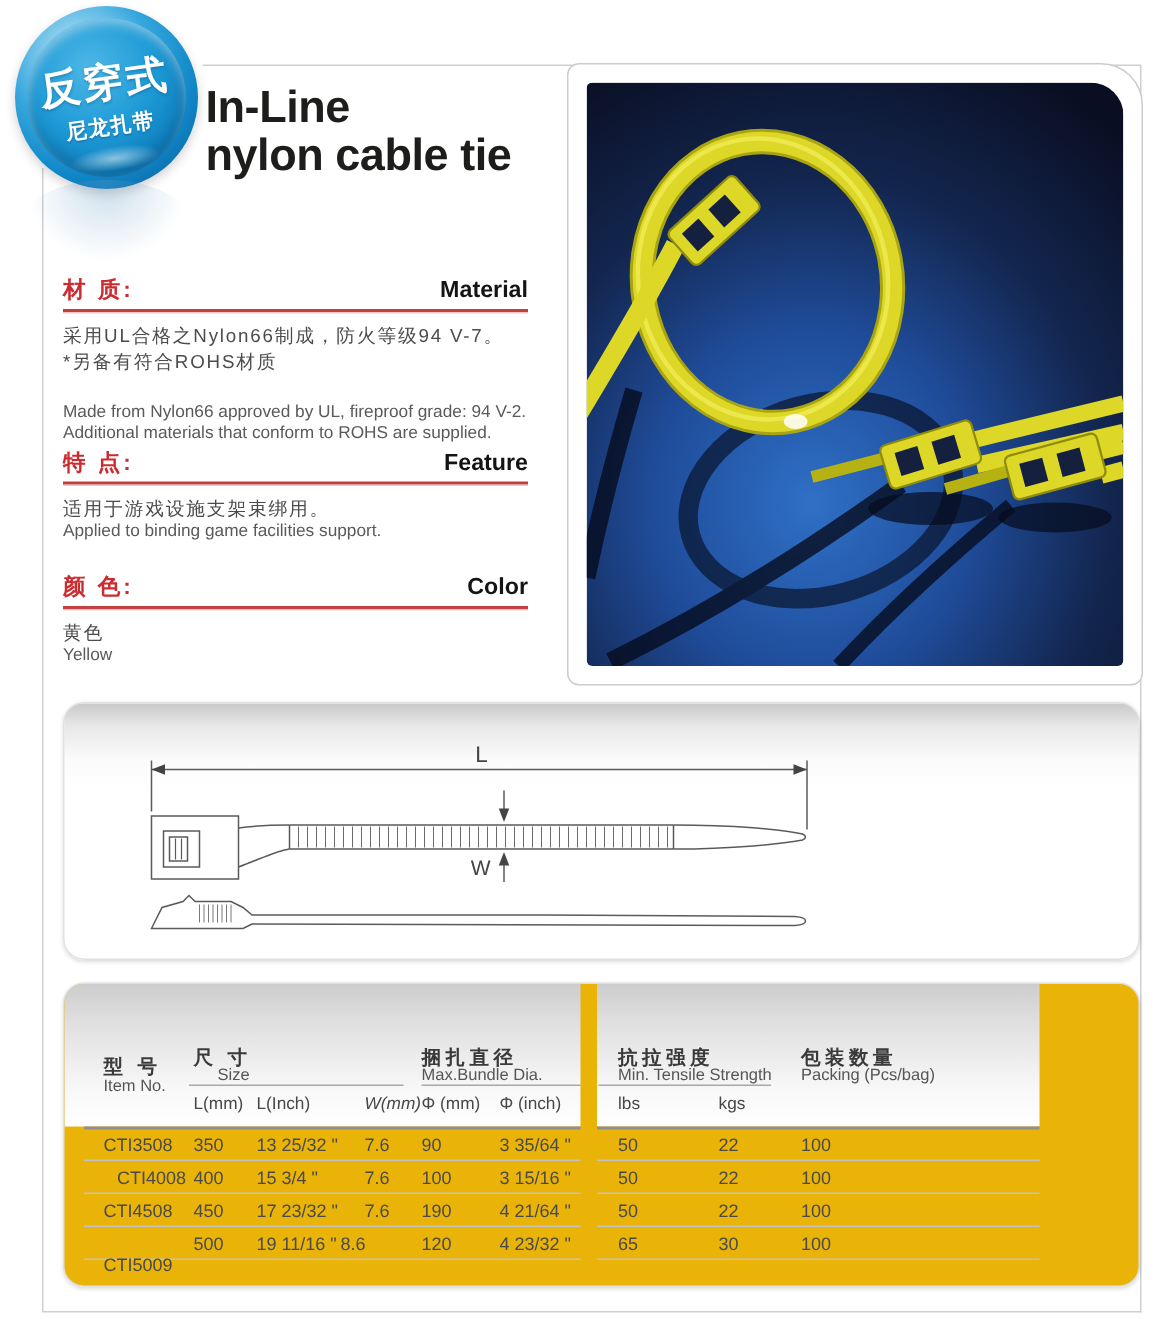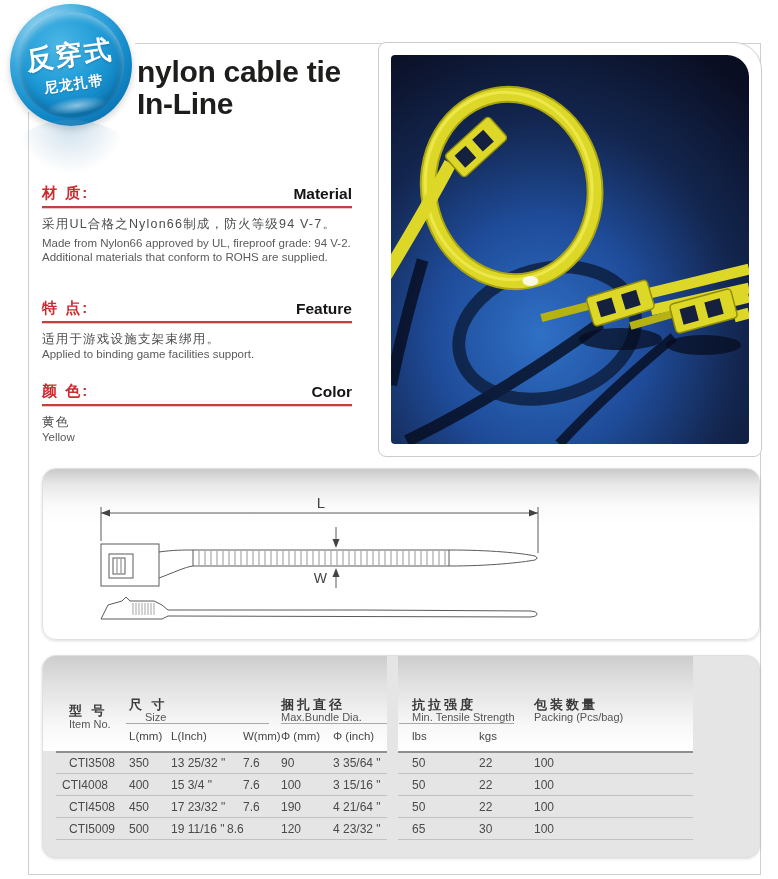--- a/index.html
+++ b/index.html
@@ -45,21 +45,21 @@
   .photo-card{position:absolute;left:378px;top:42px;width:384px;height:415px;box-sizing:border-box;
     background:#fff;border:1px solid #ccc;border-radius:8px 28px 8px 8px;padding:12px;}
   .photo-clip{width:100%;height:100%;border-radius:4px 22px 4px 4px;overflow:hidden;}
   .photo-clip svg{display:block;width:100%;height:100%;}
 
   
   .card{position:absolute;background:#fff;border:1px solid #e0e0e0;border-radius:14px;
     box-shadow:0 1px 3px rgba(0,0,0,.14);box-sizing:border-box;overflow:hidden;}
   .draw-card{left:42px;top:468px;width:718px;height:172px;
     background:linear-gradient(180deg,#c9c9c9 0%,#e8e8e8 9%,#fbfbfb 22%,#ffffff 34%);}
-  .table-card{left:42px;top:655px;width:718px;height:203px;background:#e5e5e5;}
+  .table-card{left:42px;top:655px;width:718px;height:203px;background:#eab308;}
   .hgrad{position:absolute;top:0;height:95px;background:linear-gradient(180deg,#cdcdcd 0%,#e0e0e0 28%,#f8f8f8 74%,#fff 100%);}
   .hgrad.gl{left:0;width:344px;}
   .hgrad.gr{left:355px;width:295px;}
 
   
   .tbl{position:absolute;left:13px;top:0;width:692px;height:203px;}
   .tbl span{position:absolute;white-space:nowrap;}
   .hz{font-size:13px;color:#3a3a3a;font-weight:bold;letter-spacing:3px;}
   .he{font-size:11px;color:#555;}
   .hs{font-size:11.5px;color:#474747;}
@@ -80,32 +80,33 @@
 
   <div class="badge">
     <div class="badge-inner">
       <div class="badge-l1">反穿式</div>
       <div class="badge-l2">尼龙扎带</div>
     </div>
   </div>
   <div class="badge-refl"></div>
 
   <div class="title">
+    <div>In-Line</div>
     <div>nylon cable tie</div>
-    <div>In-Line</div>
   </div>
 
   <div class="sec" style="top:184px;">
     <div class="sec-head">
       <span class="sec-zh">材 质:</span>
       <span class="sec-en">Material</span>
     </div>
     <div class="body-pad">
       <div class="zh-line">采用UL合格之Nylon66制成，防火等级94 V-7。</div>
-      <div class="en-line" style="margin-top:4px;">Made from Nylon66 approved by UL, fireproof grade: 94 V-2.</div>
+      <div class="zh-line">*另备有符合ROHS材质</div>
+      <div class="en-line" style="margin-top:19px;">Made from Nylon66 approved by UL, fireproof grade: 94 V-2.</div>
       <div class="en-line">Additional materials that conform to ROHS are supplied.</div>
     </div>
   </div>
 
   <div class="sec" style="top:299px;">
     <div class="sec-head">
       <span class="sec-zh">特 点:</span>
       <span class="sec-en">Feature</span>
     </div>
     <div class="body-pad">
@@ -252,21 +253,21 @@
 
       <span class="hz" style="left:356px;top:40px;">抗拉强度</span>
       <span class="he" style="left:356px;top:55px;">Min. Tensile Strength</span>
       <div class="uline" style="left:343px;top:67px;width:115px;"></div>
 
       <span class="hz" style="left:478px;top:40px;">包装数量</span>
       <span class="he" style="left:478px;top:55px;">Packing (Pcs/bag)</span>
 
       <span class="hs" style="left:73px;top:74px;">L(mm)</span>
       <span class="hs" style="left:115px;top:74px;">L(Inch)</span>
-      <span class="hs" style="left:187px;top:74px;">W(mm)</span>
+      <span class="hs" style="left:187px;top:74px;font-style:italic;">W(mm)</span>
       <span class="hs" style="left:225px;top:74px;">Φ (mm)</span>
       <span class="hs" style="left:277px;top:74px;">Φ (inch)</span>
       <span class="hs" style="left:356px;top:74px;">lbs</span>
       <span class="hs" style="left:423px;top:74px;">kgs</span>
 
       <div class="thick" style="left:0;top:95px;width:331px;"></div>
       <div class="thick" style="left:342px;top:95px;width:295px;"></div>
 
       <div class="rline" style="left:0;top:117px;width:331px;"></div>
       <div class="rline" style="left:342px;top:117px;width:295px;"></div>
@@ -280,41 +281,41 @@
       <span class="cell" style="left:13px;top:100px;">CTI3508</span>
       <span class="cell" style="left:73px;top:100px;">350</span>
       <span class="cell" style="left:115px;top:100px;">13 25/32 "</span>
       <span class="cell" style="left:187px;top:100px;">7.6</span>
       <span class="cell" style="left:225px;top:100px;">90</span>
       <span class="cell" style="left:277px;top:100px;">3 35/64 "</span>
       <span class="cell" style="left:356px;top:100px;">50</span>
       <span class="cell" style="left:423px;top:100px;">22</span>
       <span class="cell" style="left:478px;top:100px;">100</span>
 
-      <span class="cell" style="left:6px;top:122px;">CTI4008</span>
+      <span class="cell" style="left:22px;top:122px;">CTI4008</span>
       <span class="cell" style="left:73px;top:122px;">400</span>
       <span class="cell" style="left:115px;top:122px;">15 3/4 "</span>
       <span class="cell" style="left:187px;top:122px;">7.6</span>
       <span class="cell" style="left:225px;top:122px;">100</span>
       <span class="cell" style="left:277px;top:122px;">3 15/16 "</span>
       <span class="cell" style="left:356px;top:122px;">50</span>
       <span class="cell" style="left:423px;top:122px;">22</span>
       <span class="cell" style="left:478px;top:122px;">100</span>
 
       <span class="cell" style="left:13px;top:144px;">CTI4508</span>
       <span class="cell" style="left:73px;top:144px;">450</span>
       <span class="cell" style="left:115px;top:144px;">17 23/32 "</span>
       <span class="cell" style="left:187px;top:144px;">7.6</span>
       <span class="cell" style="left:225px;top:144px;">190</span>
       <span class="cell" style="left:277px;top:144px;">4 21/64 "</span>
       <span class="cell" style="left:356px;top:144px;">50</span>
       <span class="cell" style="left:423px;top:144px;">22</span>
       <span class="cell" style="left:478px;top:144px;">100</span>
 
-      <span class="cell" style="left:13px;top:166px;">CTI5009</span>
+      <span class="cell" style="left:13px;top:180px;">CTI5009</span>
       <span class="cell" style="left:73px;top:166px;">500</span>
       <span class="cell" style="left:115px;top:166px;">19 11/16 "</span>
       <span class="cell" style="left:171px;top:166px;text-align:center;">8.6</span>
       <span class="cell" style="left:225px;top:166px;">120</span>
       <span class="cell" style="left:277px;top:166px;">4 23/32 "</span>
       <span class="cell" style="left:356px;top:166px;">65</span>
       <span class="cell" style="left:423px;top:166px;">30</span>
       <span class="cell" style="left:478px;top:166px;">100</span>
     </div>
   </div>

